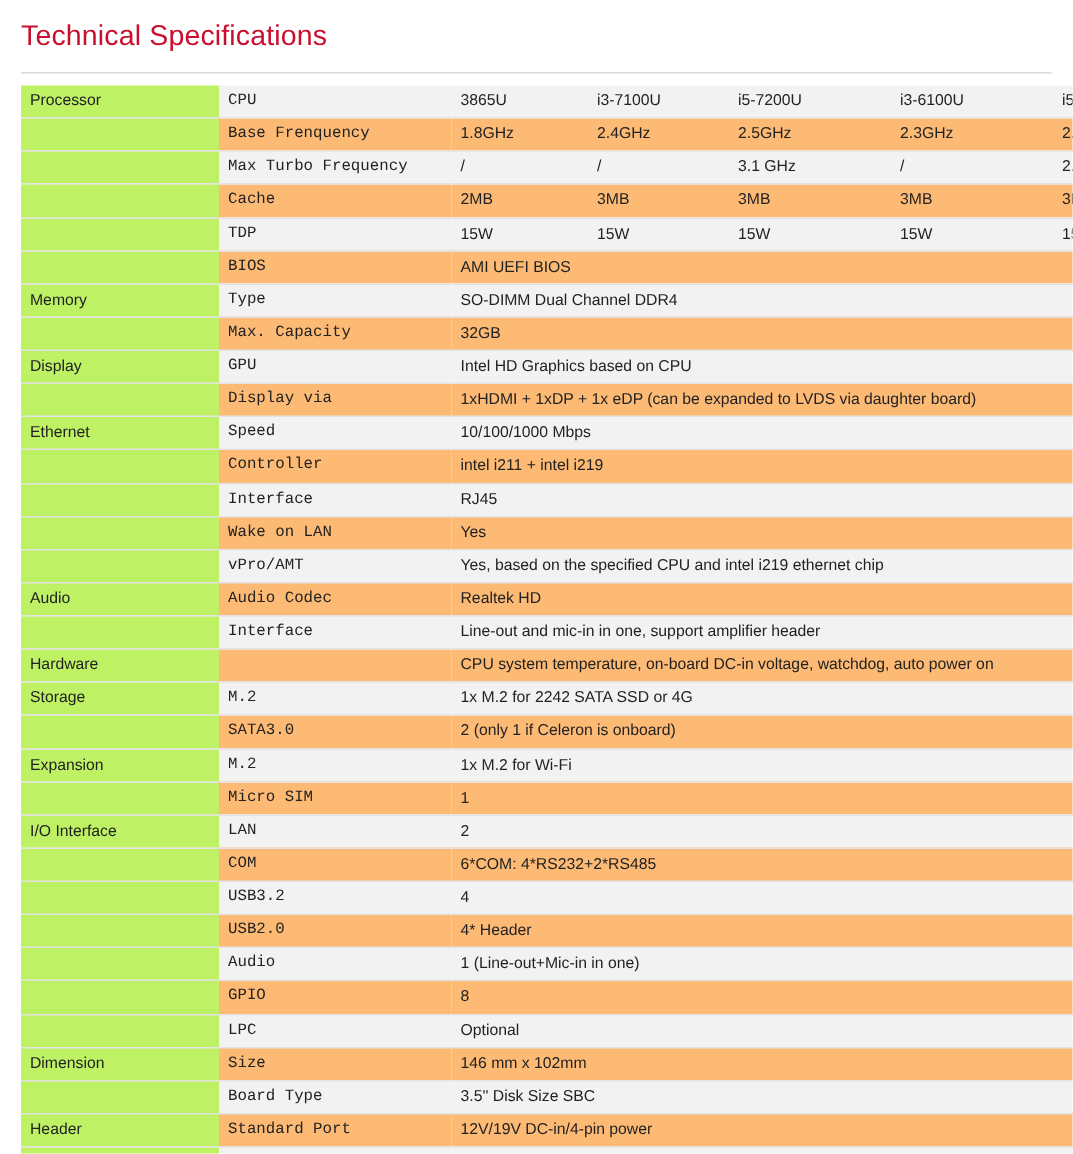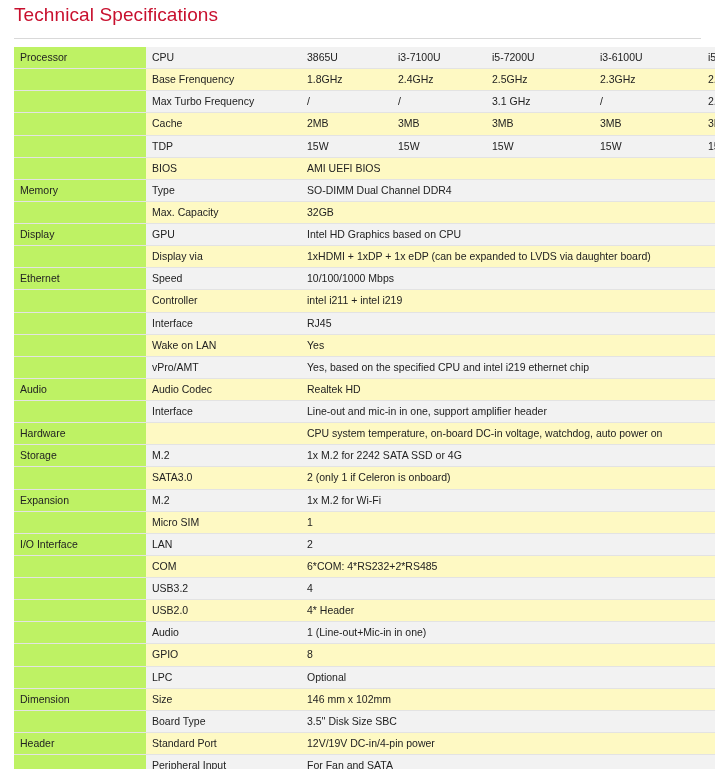--- a/index.html
+++ b/index.html
@@ -17,21 +17,21 @@
   .page {
     position: relative;
     width: 715px;
     height: 769px;
     box-sizing: border-box;
   }
   .title {
     font-size: 19px;
     color: #c8102e;
     font-weight: normal;
-    padding: 4px 0 0 14px;
+    padding: 14px 0 0 14px;
     letter-spacing: 0.1px;
   }
   .title-rule {
     margin: 12px 14px 0 14px;
     border-top: 1px solid #d9d9d9;
     height: 0;
   }
   table.spec {
     border-collapse: collapse;
     width: 687px;
@@ -48,31 +48,32 @@
   }
   td.cat {
     width: 120px;
     border-bottom: 1px solid transparent;
     color: #222;
     padding-left: 4px;
   }
   td.sub {
     width: 143px;
     color: #222;
+    font-family: Liberation Mono, monospace;
   }
   td.v {
     color: #222;
   }
   .w-c1 { width: 79px; }
   .w-c2 { width: 82px; margin-top: 42px; }
   .w-c3 { width: 96px; }
   .w-c4 { width: 96px; }
   .w-c5 { width: 96px; }
   tr.shade td { background: #f2f2f2; }
-  tr.plain td { background: #fef9c3; }
+  tr.plain td { background: #fdba74; }
   tr.shade td.cat, tr.plain td.cat { background: #bef264; }
 </style>
 </head>
 <body>
 
 <div class="page">
   <div class="title">Technical Specifications</div>
   <div class="title-rule"></div>
   <table class="spec">
     <tbody id="spec-body">

